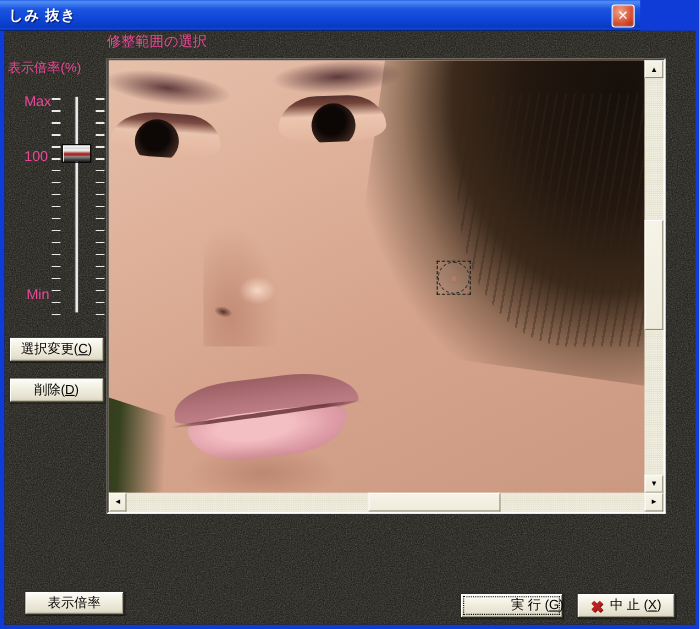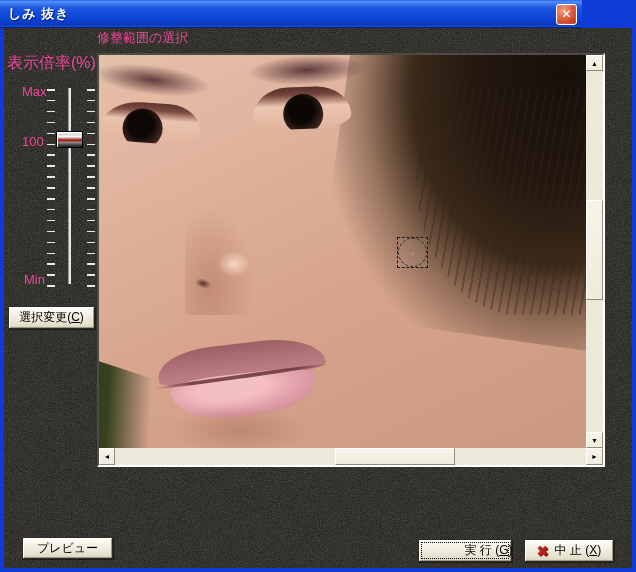--- a/index.html
+++ b/index.html
@@ -26,24 +26,24 @@
     box-shadow:inset 0 0 2px rgba(255,255,255,.5); cursor:pointer;
   }
   
   #body {
     position:absolute; left:4px; top:28px; width:628px; height:540px;
     background:#1b1a16; overflow:hidden;
   }
   #noise-svg { position:absolute; left:0; top:0; width:100%; height:100%; opacity:.5; }
   .wlabel { position:absolute; color:#ec4899; font-size:13px; }
   
-  #zoom-title { left:3px; top:25px; font-size:16px; }
+  #zoom-title { left:3px; top:25px; font-size:12px; }
   #zoom-max { left:18px; top:56px; font-size:13px; }
   #zoom-val { left:18px; top:106px; font-size:13px; }
-  #zoom-min { left:20px; top:244px; font-size:13px; }
+  #zoom-min { left:20px; top:232px; font-size:13px; }
   #slider-track {
     position:absolute; left:64px; top:60px; width:3px; height:196px;
     background:linear-gradient(90deg,#6e6e6e,#ffffff 60%,#cfcfcf);
   }
   .tick-col {
     position:absolute; top:61px; width:8px; height:198px;
     background:repeating-linear-gradient(180deg,#e9e9e9 0 1.5px,rgba(0,0,0,0) 1.5px 10.9px);
   }
   #ticks-left { left:43px; }
   #ticks-right { left:83px; }
@@ -181,20 +181,23 @@
     <span class="wlabel" id="zoom-val">100</span>
     <span class="wlabel" id="zoom-min">Min</span>
     <div class="tick-col" id="ticks-left"></div>
     <div class="tick-col" id="ticks-right"></div>
     <div id="slider-track"></div>
     <div id="slider-thumb"></div>
 
     <button class="btn" id="btn-change">
       <span><span>選択変更(</span><u>C</u><span>)</span></span>
     </button>
+    <button class="btn" id="btn-delete">
+      <span><span>削除(</span><u>D</u><span>)</span></span>
+    </button>
 
     <span class="wlabel" id="canvas-label" style="left:93px; top:1px;">修整範囲の選択</span>
 
     <div id="frame">
       <div id="viewport">
         <div class="ph" id="photo-base"></div>
         <div class="ph" id="photo-bg-topright"></div>
         <div class="ph" id="photo-hair"></div>
         <div class="ph" id="photo-hair-strands"></div>
         <div class="ph" id="brow-left"></div>
@@ -236,21 +239,21 @@
           <span>◄</span>
         </div>
         <div class="sb-face" id="hs-thumb"></div>
         <div class="sb-btn sb-face" id="hs-right">
           <span>►</span>
         </div>
       </div>
     </div>
 
     <button class="btn" id="btn-preview">
-      <span>プレビュー</span>
+      <span>表示倍率</span>
     </button>
 
     <button class="btn" id="btn-execute">
       <div class="focus-rect"></div>
       <span class="exec-icon"></span>
       <span><span>実 行 (</span><u>G</u><span>)</span></span>
     </button>
 
     <button class="btn" id="btn-cancel">
       <span class="cancel-icon">✖</span>

